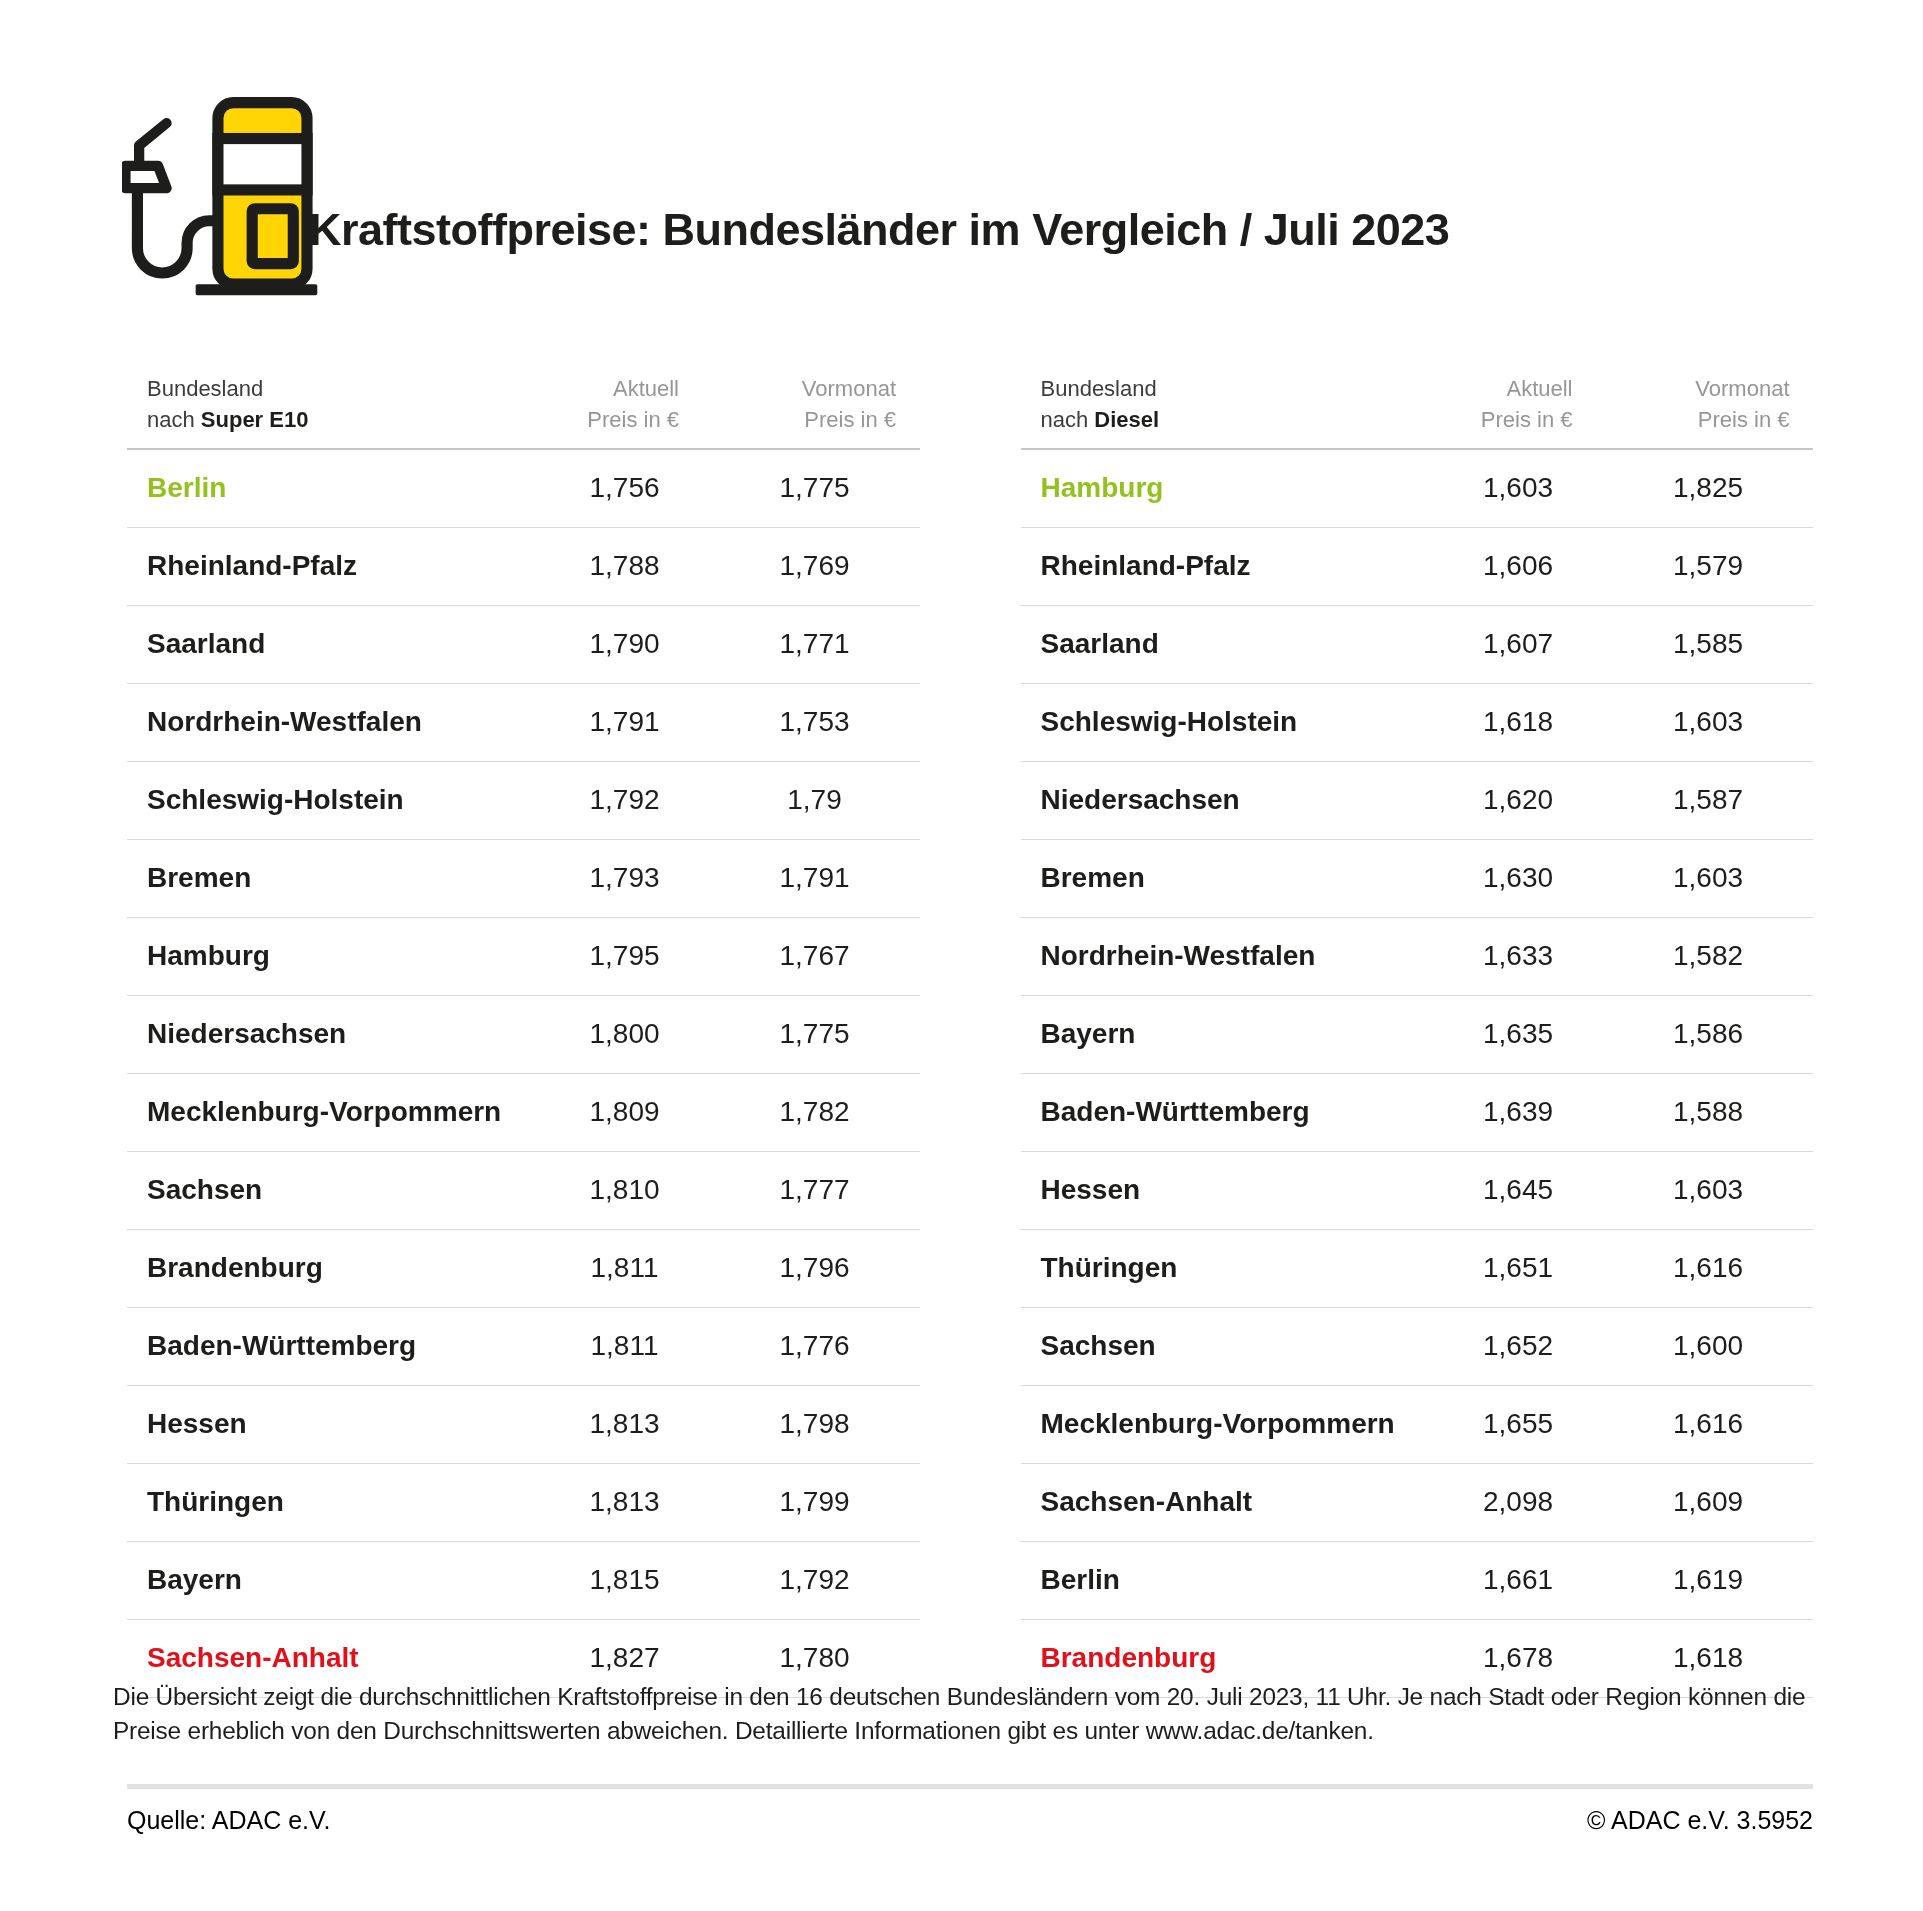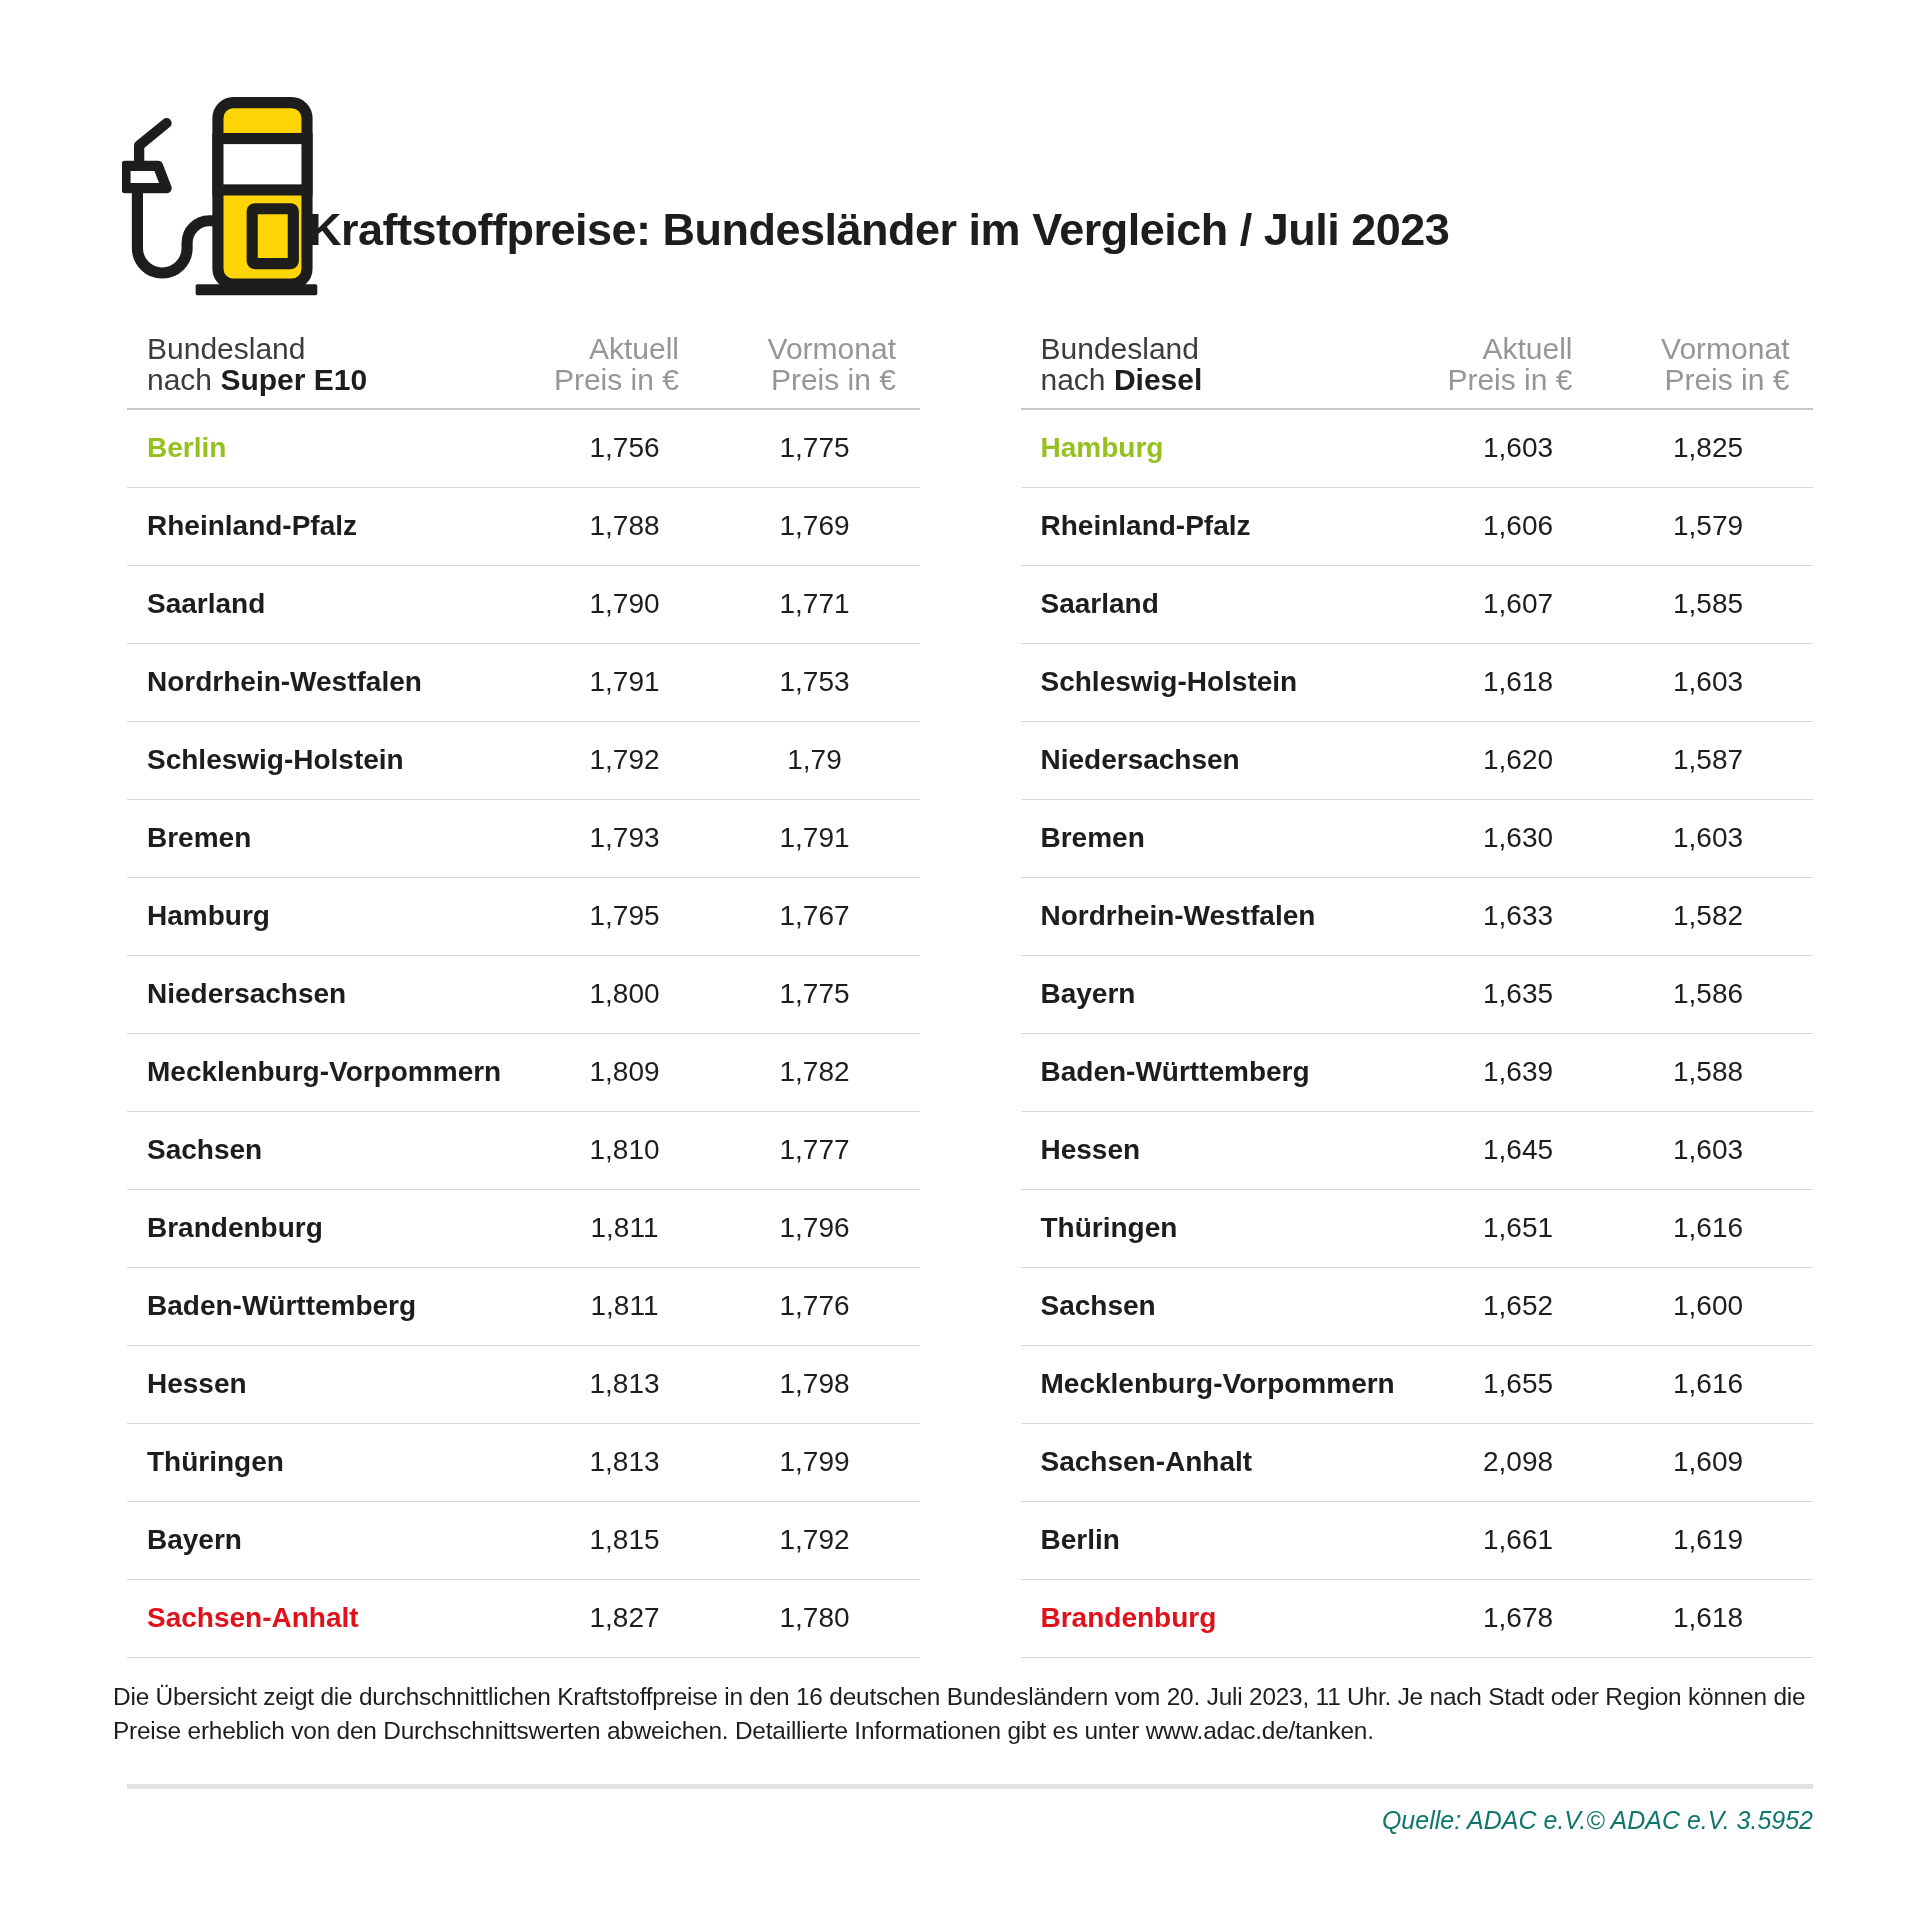--- a/index.html
+++ b/index.html
@@ -16,21 +16,21 @@
     font-size:45px;font-weight:700;letter-spacing:-0.5px;white-space:nowrap;color:#1D1D1B;
   }
 
   
   .tables{position:absolute;left:127px;top:333px;width:1686px;display:flex;gap:101px;}
   .price-table{flex:1 1 0;min-width:0;}
   .thead{
     display:grid;grid-template-columns:1fr 163px 163px;column-gap:54px;
     padding:0 23.5px 12.7px 0;border-bottom:2.7px solid #C8C8C8;
   }
-  .th{font-size:30px;line-height:31px;}
+  .th{font-size:22px;line-height:31px;margin-top:40px;}
   .th.label{color:#3C3C3B;padding-left:20px;}
   .th.label strong{color:#1D1D1B;font-weight:700;}
   .th.num{color:#969696;text-align:right;align-self:end;}
   .row{
     display:grid;grid-template-columns:1fr 163px 163px;column-gap:27px;
     padding-right:23.5px;height:77px;align-items:center;border-bottom:1.8px solid #D9D9D9;
   }
   .cell{white-space:nowrap;}
   .cell.name{font-weight:700;font-size:28px;padding-left:20px;color:#1D1D1B;}
   .cell.num{font-size:28px;text-align:center;color:#1D1D1B;}
@@ -38,22 +38,22 @@
   .cell.name.red{color:#E0111A;}
 
   
   .footnote{
     position:absolute;left:113px;top:1680px;margin:0;
     font-size:24.4px;line-height:34px;color:#1D1D1B;white-space:nowrap;letter-spacing:-0.2px;
   }
   .bottom-rule{position:absolute;left:127px;top:1784px;width:1686px;height:4.5px;background:#E2E2E2;}
   .sourcebar{
     position:absolute;left:127px;top:1806px;width:1686px;
-    display:flex;justify-content:flex-end;
-    font-size:25px;color:#0f766e;font-style:italic;
+    display:flex;justify-content:space-between;
+    font-size:25px;color:#000000;
   }
 </style>
 </head>
 <body>
 
 <div class="page">
 
   <svg class="pump-icon" viewBox="0 0 230 250" aria-hidden="true">
 
     <path d="M112,158 h-10 a26,26 0 0 0 -26,26 v6 a29,29 0 1 1 -58,0 v-72" fill="none" stroke="#1D1D1B" stroke-width="13" stroke-linecap="round" stroke-linejoin="round"></path>

